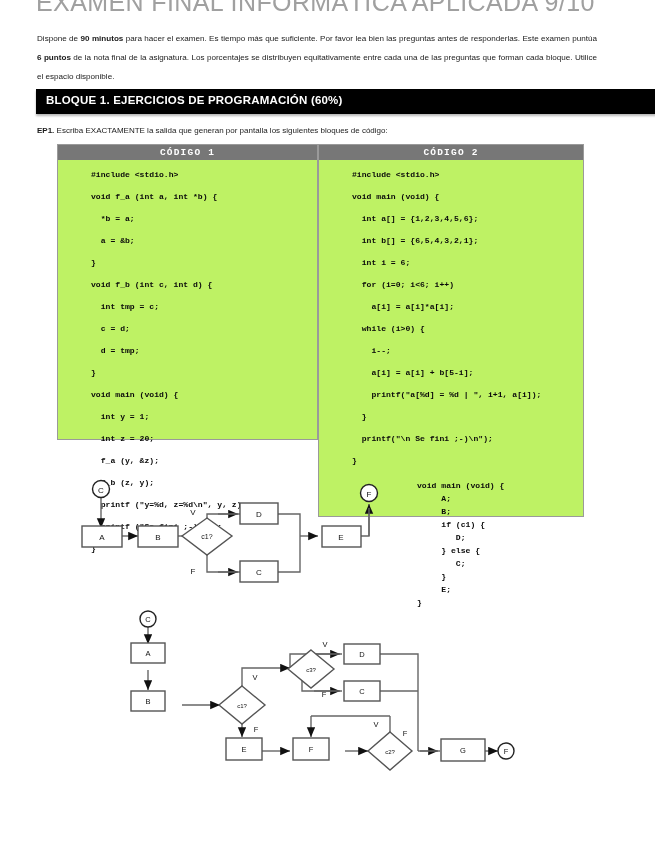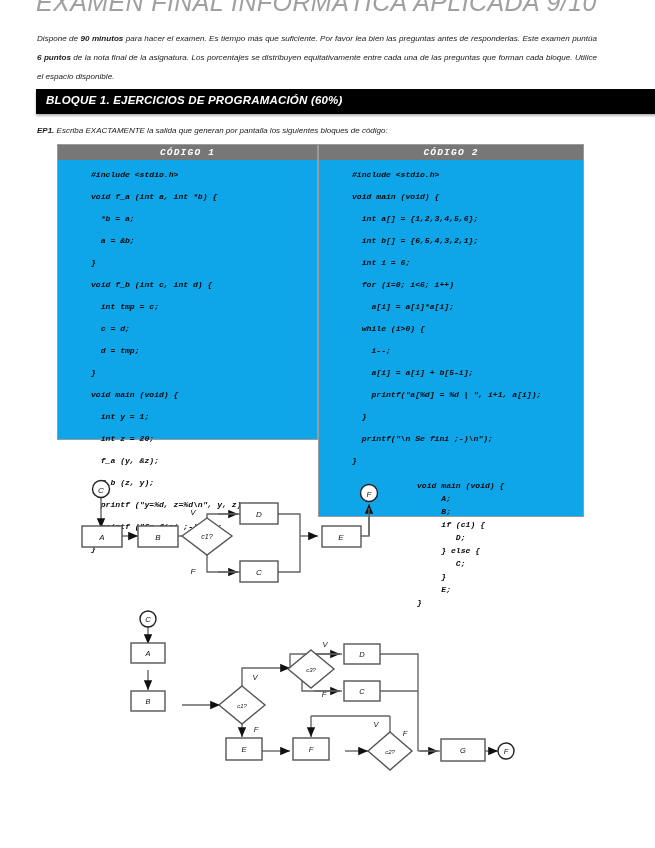--- a/index.html
+++ b/index.html
@@ -14,21 +14,20 @@
     overflow: hidden;
     font-family: "Liberation Sans", sans-serif;
     color: #000;
   }
 
   .page {
     position: absolute;
     left: 0; top: 0;
     width: 655px;
     height: 848px;
-    font-style: italic;
   }
 
   
   .exam-title {
     position: absolute;
     left: 36px;
     top: -12px;
     width: 600px;
     font-size: 25px;
     letter-spacing: 0.4px;
@@ -80,21 +79,21 @@
   }
   .ep-line b { font-weight: bold; }
   #ep1-line { left: 37px; top: 126px; }
   #ep2-line { left: 37px; top: 457px; }
 
   
   .code-table {
     position: absolute;
     border: 1px solid #9a9a9a;
     box-sizing: border-box;
-    background: #0ea5e9;
+    background: #bef264;
   }
   #codigo1-box { left: 57px; top: 144px; width: 261px; height: 296px; }
   #codigo2-box { left: 318px; top: 144px; width: 266px; height: 373px; }
 
   .code-head {
     height: 15px;
     background: #777777;
     color: #ffffff;
     font-family: "Liberation Mono", monospace;
     font-size: 9.5px;

